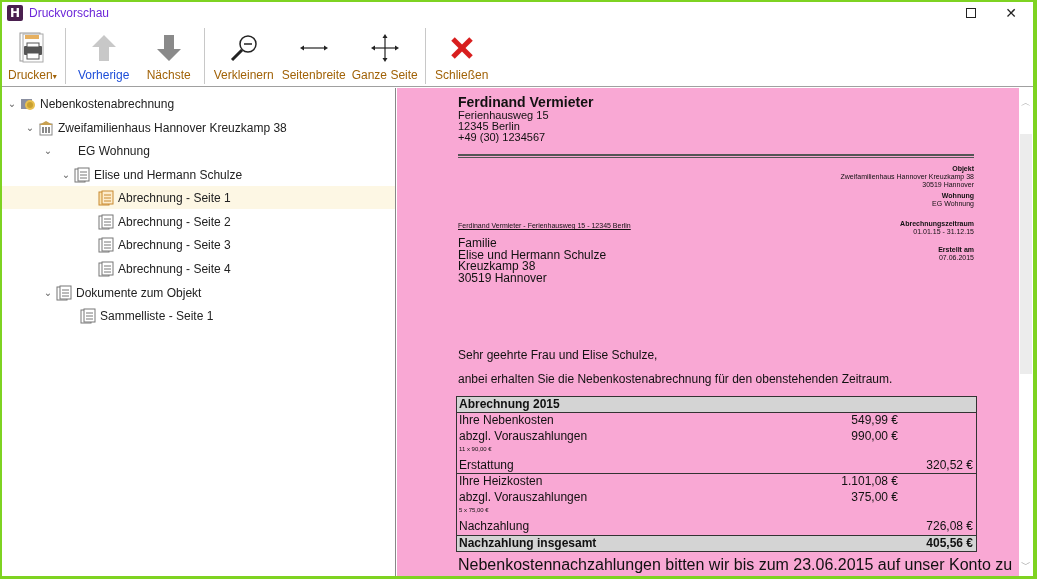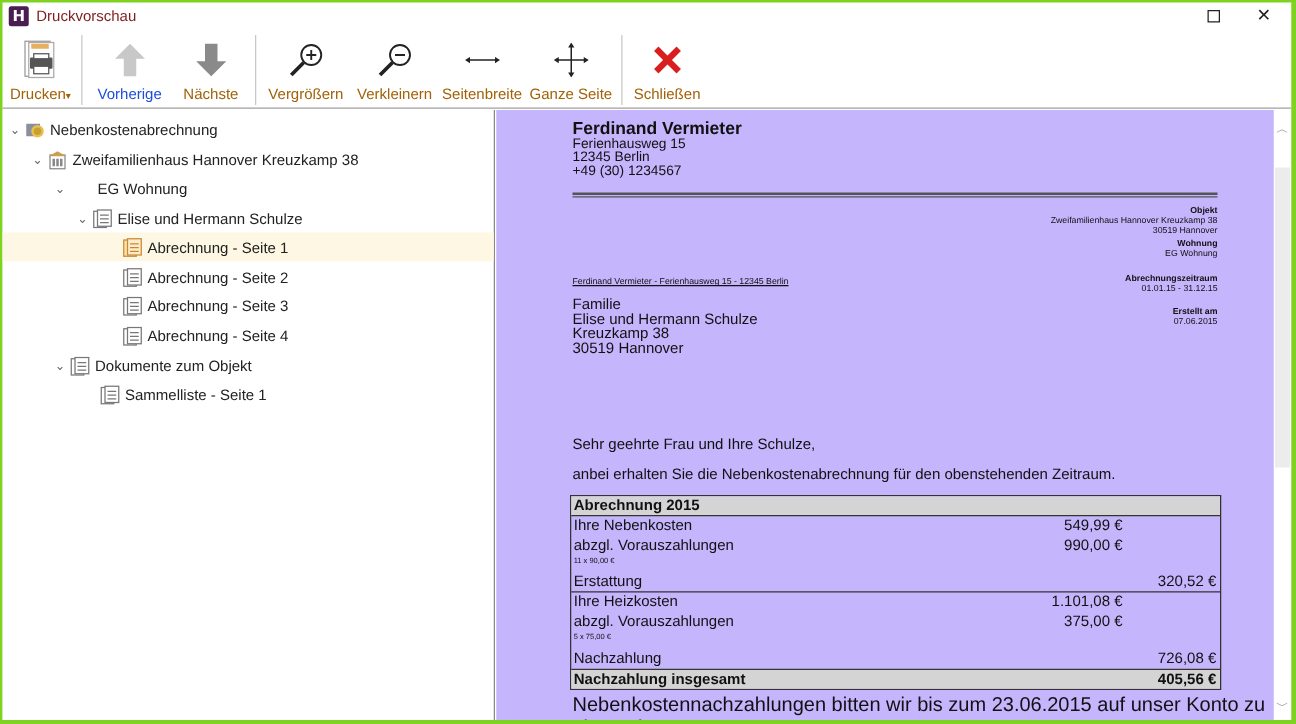--- a/index.html
+++ b/index.html
@@ -1,40 +1,40 @@
 <!DOCTYPE html>
 <html><head>
 <meta charset="utf-8">
 <style>
 * { box-sizing: border-box; margin: 0; padding: 0; }
 html, body { width: 1037px; height: 579px; overflow: hidden; background: #7ed321; }
 body { font-family: "DejaVu Sans", sans-serif; font-size: 12px; color: #222; }
 .window { position: absolute; left: 2px; top: 2px; width: 1031px; height: 574px; background: #fff; overflow: hidden; }
 .titlebar { position: absolute; left: 0; top: 0; width: 100%; height: 22px; display: flex; align-items: center; }
 .app-icon { width: 16px; height: 16px; margin-left: 5px; background: #4a1f4f; color: #fff; font-weight: bold; font-size: 12px; display: flex; align-items: center; justify-content: center; border-radius: 2px; }
-.title-text { margin-left: 6px; font-size: 12px; color: #7f1d1d; font-family: "Liberation Sans", sans-serif; }
+.title-text { margin-left: 6px; font-size: 12px; color: #6d28d9; font-family: "Liberation Sans", sans-serif; }
 .win-btn { position: absolute; top: 0; width: 40px; height: 22px; display: flex; align-items: center; justify-content: center; color: #222; font-size: 14px; }
 .win-max { right: 42px; }
 .win-close { right: 2px; }
 .max-box { width: 10px; height: 10px; border: 1px solid #222; }
 
 .toolbar { position: absolute; top: 25px; left: 0; width: 100%; height: 60px; display: flex; border-bottom: 1px solid #a0a0a0; }
 .tb-btn { display: flex; flex-direction: column; align-items: center; justify-content: flex-end; height: 58px; padding: 0 4px 3px; font-family: "Liberation Sans", sans-serif; font-size: 12px; color: #a16207; }
 .tb-btn .ico { width: 34px; height: 32px; display: flex; align-items: center; justify-content: center; margin-bottom: 4px; }
 .tb-btn.disabled { color: #1d4ed8; }
 .tb-sep { width: 1px; height: 56px; background: #c8c8c8; margin: 1px 4px 0; }
 .tb-label { white-space: nowrap; }
 
 .tree { position: absolute; top: 86px; left: 0; width: 394px; height: 488px; border-right: 1px solid #888; background: #fff; }
 .tree-item { position: absolute; height: 23px; display: flex; align-items: center; font-family: "Liberation Sans", sans-serif; font-size: 12px; color: #222; }
 .tree-item.selected { background: #fdf7e4; left: 0 !important; width: 393px; }
 .chev { width: 12px; color: #666; font-size: 10px; text-align: center; }
 .tnode-icon { width: 16px; height: 16px; margin: 0 4px 0 2px; }
 
-.preview { position: absolute; top: 86px; left: 395px; width: 636px; height: 488px; background: #c4b5fd; overflow: hidden; }
+.preview { position: absolute; top: 86px; left: 395px; width: 636px; height: 488px; background: #f9a8d4; overflow: hidden; }
 .page { position: absolute; left: 0; top: 0; width: 620px; height: 488px; font-family: "Liberation Sans", sans-serif; color: #111; }
 .sender-name { position: absolute; left: 61px; top: 6px; font-size: 14px; font-weight: bold; }
 .sender-line { position: absolute; left: 61px; font-size: 11px; line-height: 11px; }
 .hr-double { position: absolute; left: 61px; width: 516px; height: 4px; border-top: 2px solid #555; border-bottom: 1px solid #555; }
 .meta { position: absolute; right: 43px; text-align: right; font-size: 7px; line-height: 8px; }
 .meta .lbl { font-weight: bold; }
 .return-addr { position: absolute; left: 61px; top: 134px; font-size: 7px; text-decoration: underline; }
 .recipient { position: absolute; left: 61px; top: 150px; font-size: 12px; line-height: 11.5px; }
 .salutation { position: absolute; left: 61px; top: 260px; font-size: 12px; }
 .intro { position: absolute; left: 61px; top: 284px; font-size: 12px; }
@@ -93,31 +93,20 @@
     </div>
     <div class="tb-btn" style="width:62px;">
       <div class="ico">
         <svg width="26" height="30" viewBox="0 0 26 30">
             <polygon points="8,2 18,2 18,16 25,16 13,28 1,16 8,16" fill="#8a8a8a"></polygon>
           </svg>
       </div>
       <span class="tb-label">Nächste</span>
     </div>
     <div class="tb-sep"></div>
-    <div class="tb-btn" style="width:72px;">
-      <div class="ico">
-        <svg width="30" height="30" viewBox="0 0 30 30">
-            <circle cx="19" cy="11" r="8" fill="none" stroke="#222" stroke-width="1.5"></circle>
-            <line x1="13" y1="17" x2="3" y2="27" stroke="#222" stroke-width="3"></line>
-            <line x1="15" y1="11" x2="23" y2="11" stroke="#222" stroke-width="1.5"></line>
-            <line x1="19" y1="7" x2="19" y2="15" stroke="#222" stroke-width="1.5"></line>
-          </svg>
-      </div>
-      <span class="tb-label">Vergrößern</span>
-    </div>
     <div class="tb-btn" style="width:70px;">
       <div class="ico">
         <svg width="30" height="30" viewBox="0 0 30 30">
             <circle cx="19" cy="11" r="8" fill="none" stroke="#222" stroke-width="1.5"></circle>
             <line x1="13" y1="17" x2="3" y2="27" stroke="#222" stroke-width="3"></line>
             <line x1="15" y1="11" x2="23" y2="11" stroke="#222" stroke-width="1.5"></line>
           </svg>
       </div>
       <span class="tb-label">Verkleinern</span>
     </div>
@@ -284,21 +273,21 @@
       </div>
 
       <div class="return-addr">Ferdinand Vermieter - Ferienhausweg 15 - 12345 Berlin</div>
       <div class="recipient">
         <div>Familie</div>
         <div>Elise und Hermann Schulze</div>
         <div>Kreuzkamp 38</div>
         <div>30519 Hannover</div>
       </div>
 
-      <div class="salutation">Sehr geehrte Frau und Ihre Schulze,</div>
+      <div class="salutation">Sehr geehrte Frau und Elise Schulze,</div>
       <div class="intro">anbei erhalten Sie die Nebenkostenabrechnung für den obenstehenden Zeitraum.</div>
 
       <div class="bill">
         <div class="bill-row bill-head">Abrechnung 2015</div>
         <div class="bill-row">
           <span>Ihre Nebenkosten</span>
           <span class="amt1">549,99 €</span>
         </div>
         <div class="bill-row">
           <span>abzgl. Vorauszahlungen</span>

